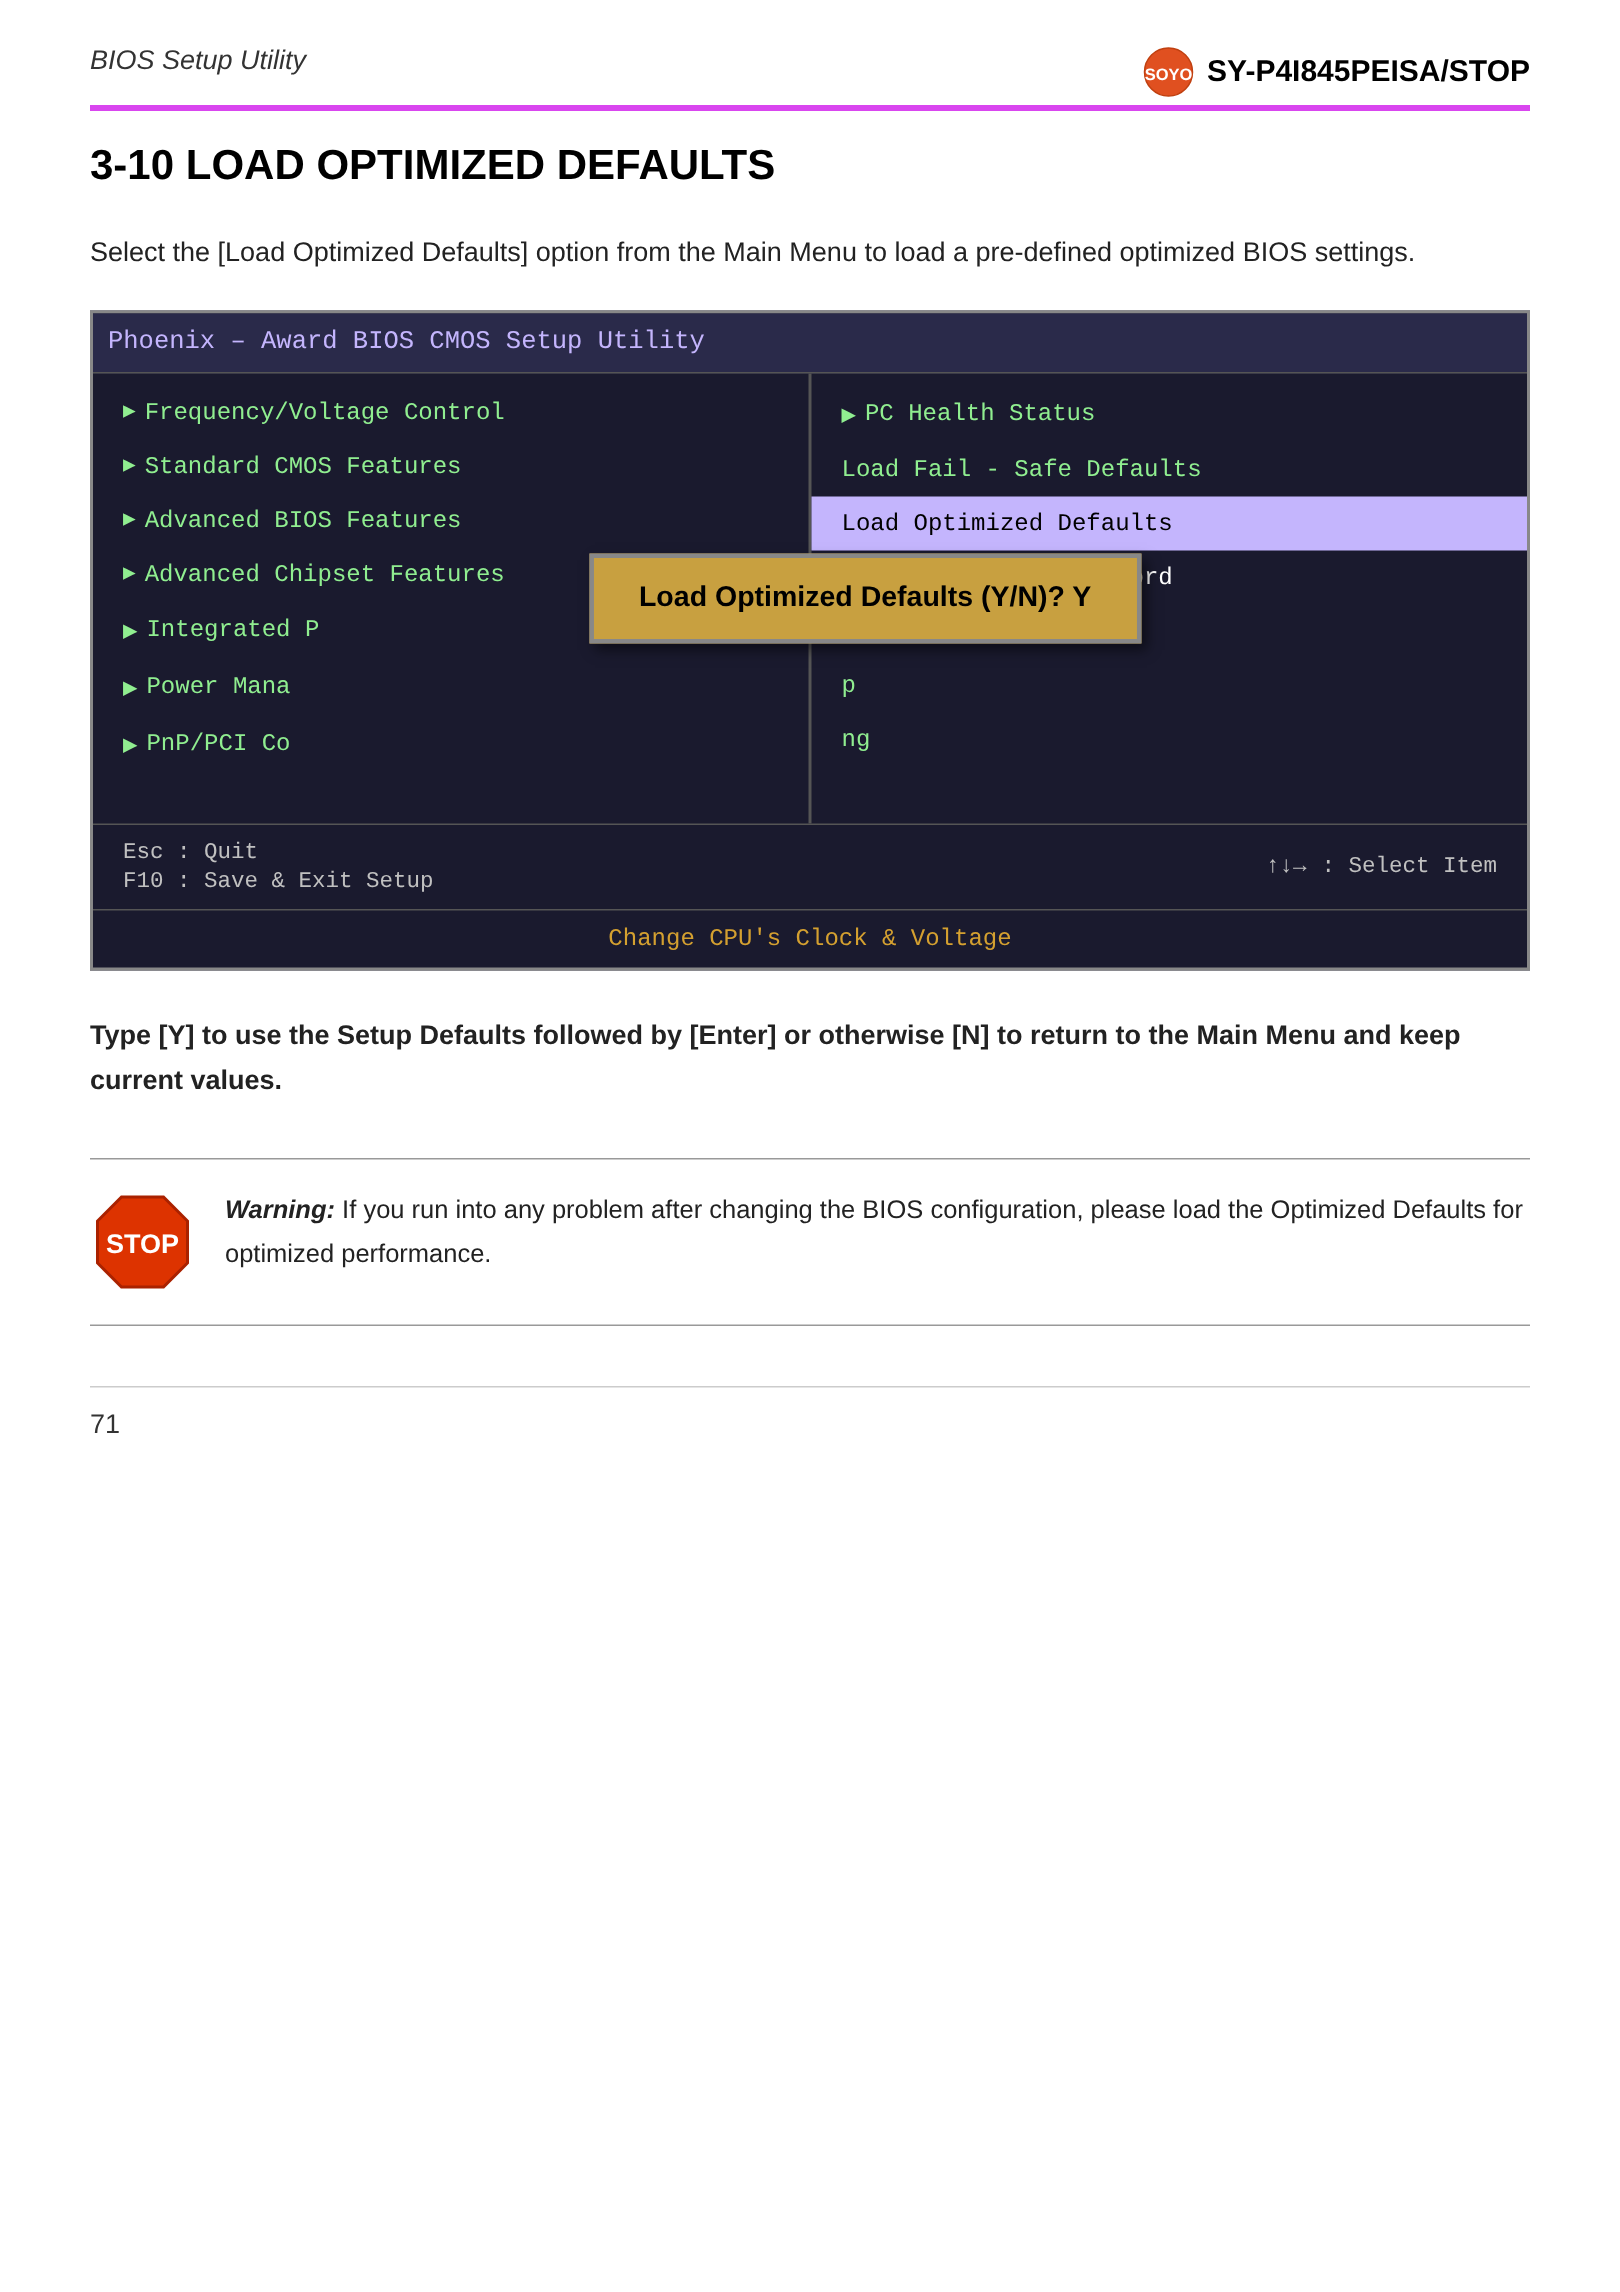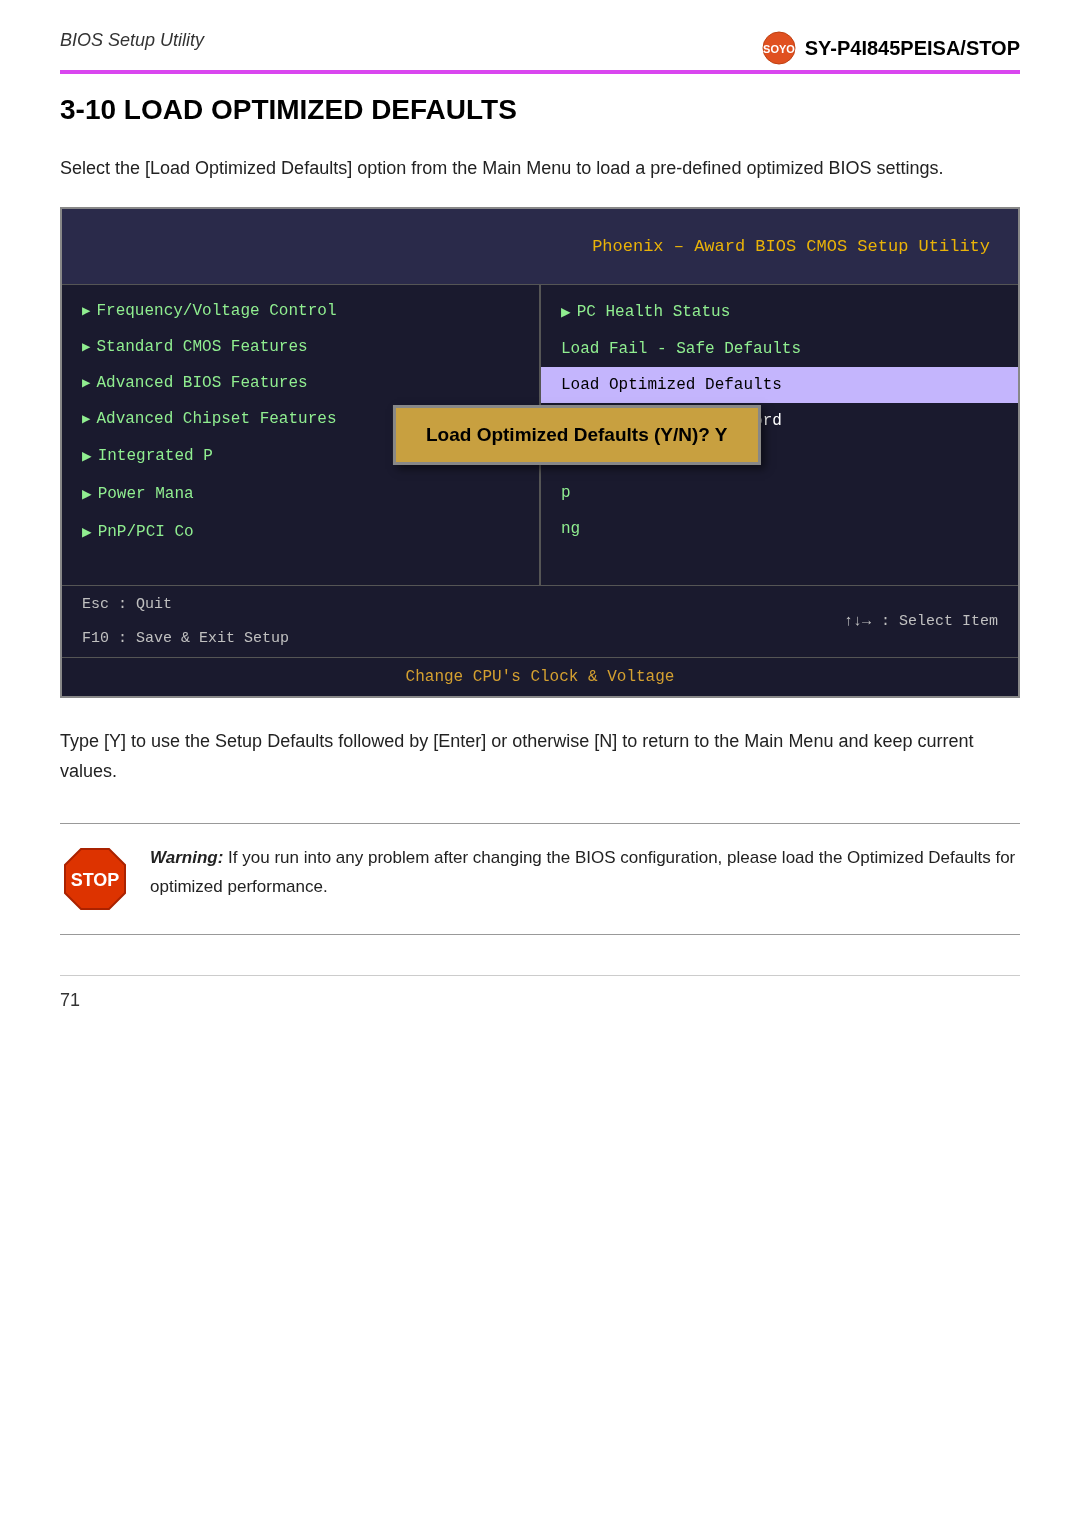--- a/index.html
+++ b/index.html
@@ -51,23 +51,23 @@
     
     .bios-box {
       border: 2px solid #888;
       background: #1a1a2e;
       color: #c0c0c0;
       margin-bottom: 28px;
       font-family: 'Courier New', monospace;
     }
     .bios-title-bar {
       background: #2a2a4a;
-      color: #eab308;
-      text-align: right;
-      padding: 28px;
+      color: #c4b5fd;
+      text-align: left;
+      padding: 10px;
       font-size: 17px;
       border-bottom: 1px solid #555;
     }
     .bios-content {
       display: flex;
       min-height: 300px;
     }
     .bios-left, .bios-right {
       flex: 1;
       padding: 8px 0;
@@ -112,21 +112,21 @@
       padding: 10px 20px;
       display: flex;
       justify-content: space-between;
       align-items: center;
       font-size: 15px;
       color: #c0c0c0;
     }
     .bios-footer-left {
       display: flex;
       flex-direction: column;
-      gap: 17px;
+      gap: 2px;
     }
     .bios-footer-right {
       display: flex;
       align-items: center;
       gap: 10px;
     }
     .bios-bottom-bar {
       border-top: 1px solid #555;
       text-align: center;
       padding: 10px;
@@ -162,20 +162,21 @@
       align-items: center;
       gap: 6px;
       color: #90ee90;
       overflow: hidden;
     }
     .body-text {
       font-size: 18px;
       line-height: 1.7;
       color: #222;
       margin-bottom: 36px;
+      font-weight: bold;
     }
     
     .warning-section {
       display: flex;
       align-items: flex-start;
       gap: 20px;
       border-top: 1px solid #999;
       border-bottom: 1px solid #999;
       padding: 20px 0;
       margin-bottom: 40px;

